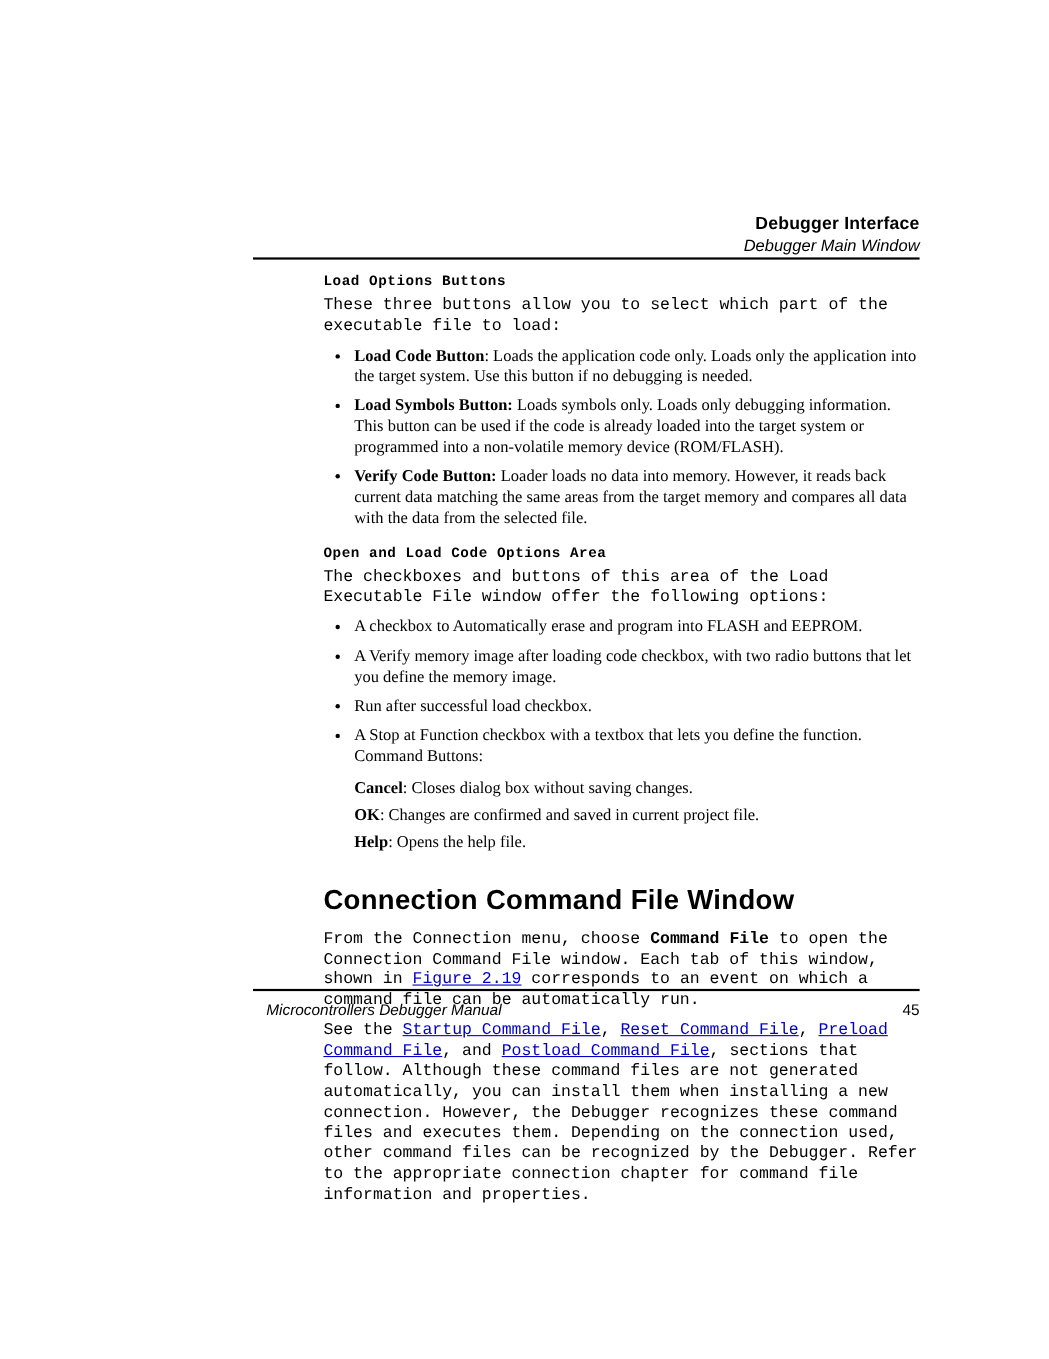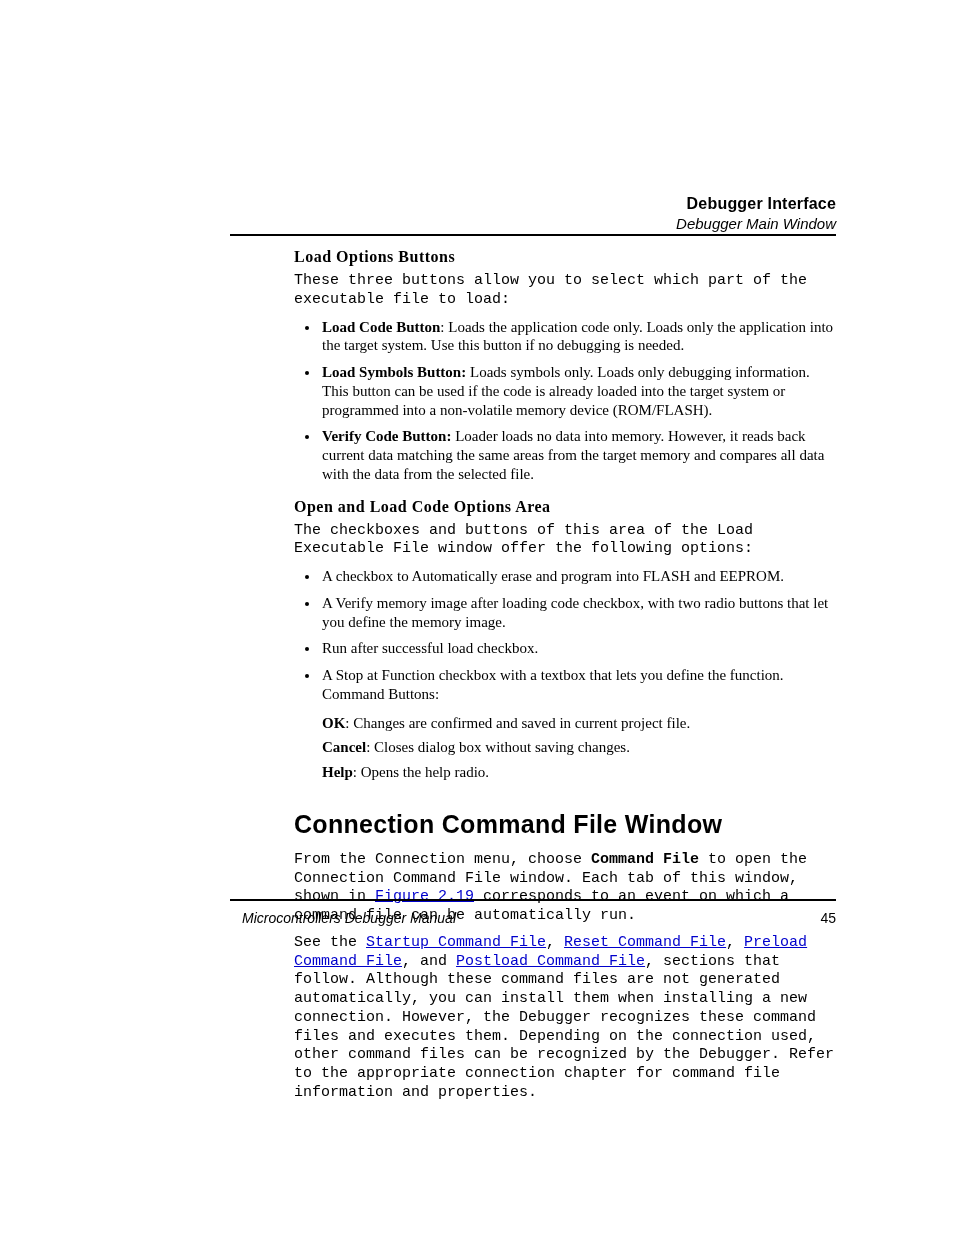--- a/index.html
+++ b/index.html
@@ -42,23 +42,23 @@
     right: 118px;
     border-top: 2px solid #000;
   }
   .content {
     position: absolute;
     top: 248px;
     left: 294px;
     right: 118px;
   }
   .subhead {
-    font-family: Liberation Serif, serif;
+    font-family: Liberation Mono, monospace;
     font-weight: bold;
-    font-size: 16px;
+    font-size: 13px;
     letter-spacing: 0.5px;
     margin: 0 0 6px 0;
   }
   .para {
     font-size: 15px;
     line-height: 1.25;
     margin: 0 0 8px 0;
     font-family: Liberation Mono, monospace;
   }
   ul.bullets {
@@ -133,23 +133,23 @@
     </ul>
 
     <div class="subhead" style="margin-top:14px">Open and Load Code Options Area</div>
     <p class="para">The checkboxes and buttons of this area of the Load Executable File window offer the following options:</p>
     <ul class="bullets">
       <li>A checkbox to Automatically erase and program into FLASH and EEPROM.</li>
       <li>A Verify memory image after loading code checkbox, with two radio buttons that let you define the memory image.</li>
       <li>Run after successful load checkbox.</li>
       <li>A Stop at Function checkbox with a textbox that lets you define the function. Command Buttons:</li>
     </ul>
+    <p class="sub-para"><span class="bold">Cancel</span><span>: Closes dialog box without saving changes.</span></p>
     <p class="sub-para"><span class="bold">OK</span><span>: Changes are confirmed and saved in current project file.</span></p>
-    <p class="sub-para"><span class="bold">Cancel</span><span>: Closes dialog box without saving changes.</span></p>
-    <p class="sub-para"><span class="bold">Help</span><span>: Opens the help radio.</span></p>
+    <p class="sub-para"><span class="bold">Help</span><span>: Opens the help file.</span></p>
 
     <div class="section-title">Connection Command File Window</div>
 
     <p class="para"><span>From the Connection menu, choose </span><span class="bold">Command File</span><span> to open the Connection Command File window. Each tab of this window, shown in </span><a href="#" class="doclink">Figure 2.19</a><span> corresponds to an event on which a command file can be automatically run.</span></p>
 
     <p class="para"><span>See the </span><a href="#" class="doclink">Startup Command File</a><span>, </span><a href="#" class="doclink">Reset Command File</a><span>, </span><a href="#" class="doclink">Preload Command File</a><span>, and </span><a href="#" class="doclink">Postload Command File</a><span>, sections that follow. Although these command files are not generated automatically, you can install them when installing a new connection. However, the Debugger recognizes these command files and executes them. Depending on the connection used, other command files can be recognized by the Debugger. Refer to the appropriate connection chapter for command file information and properties.</span></p>
 
   </div>
 
   <div class="footer-rule"></div>

